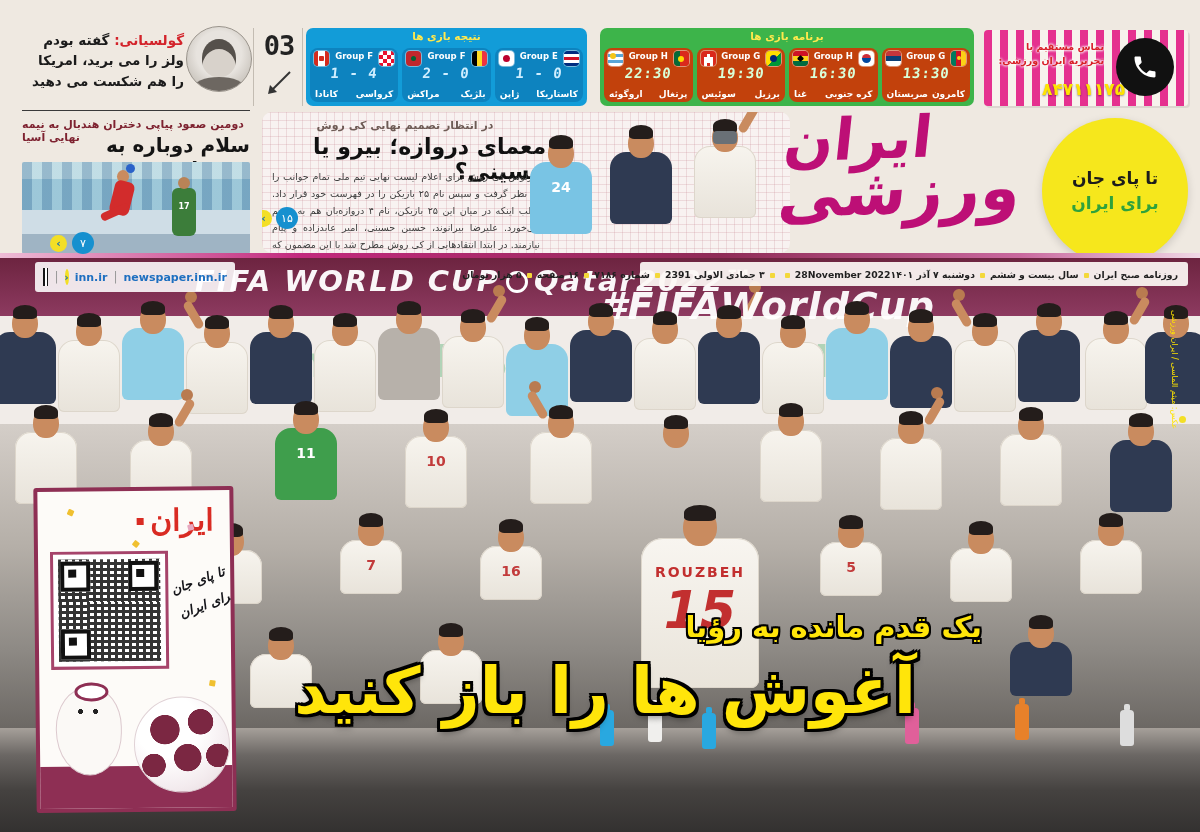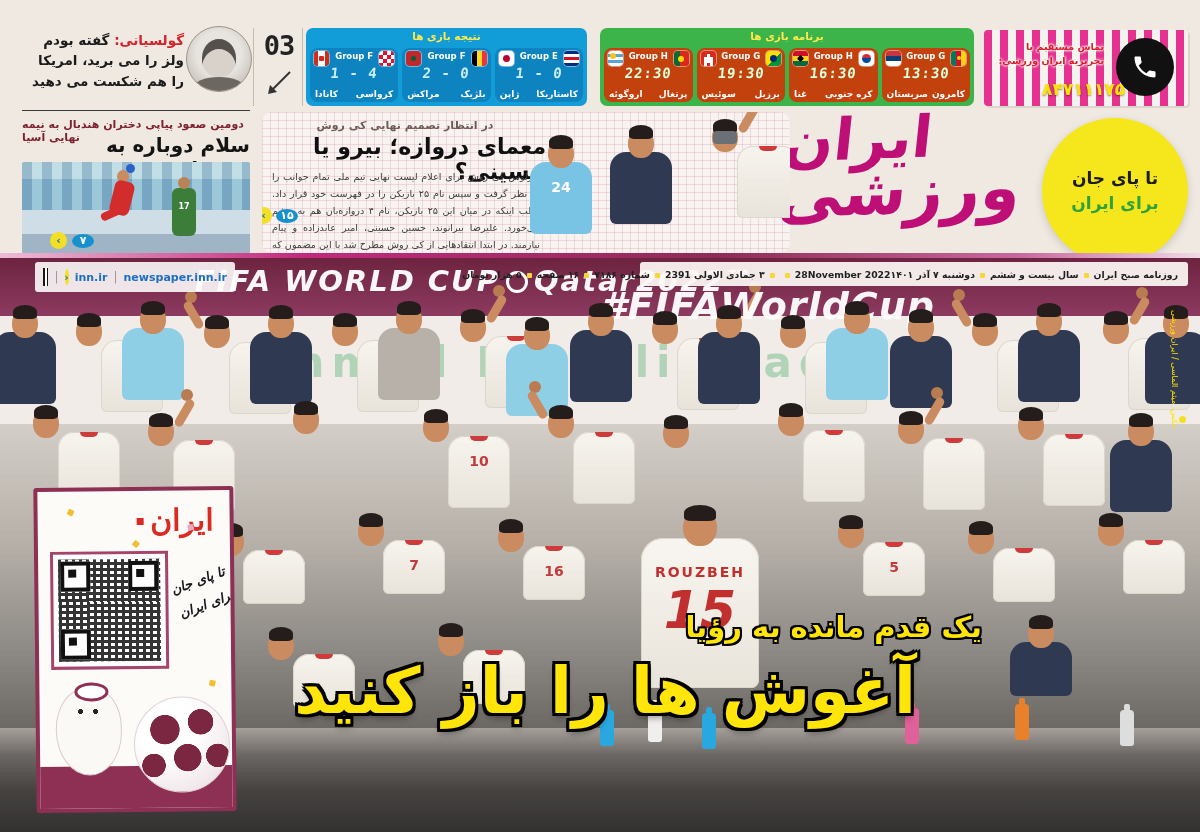--- a/index.html
+++ b/index.html
@@ -90,22 +90,22 @@
   .hb-player{position:absolute;left:86px;top:8px;width:30px;height:60px;}
   .hb-player .h{position:absolute;left:9px;top:0;width:12px;height:13px;border-radius:50%;background:#caa;background:#c98b5f;}
   .hb-player .b{position:absolute;left:4px;top:11px;width:20px;height:34px;border-radius:6px;background:#d22c2c;transform:rotate(14deg);}
   .hb-player .lg{position:absolute;left:-8px;top:38px;width:30px;height:8px;border-radius:4px;background:#d22c2c;transform:rotate(-24deg);}
   .hb-ball{position:absolute;left:104px;top:2px;width:9px;height:9px;border-radius:50%;background:#2a62c9;}
   .hb-opp{position:absolute;left:150px;top:26px;width:24px;height:48px;border-radius:6px;background:#3c7d3a;}
   .hb-opp .n17{position:absolute;left:0;right:0;top:14px;text-align:center;color:#fff;font-size:8px;font-weight:bold;}
   .hb-opp::before{content:"";position:absolute;left:6px;top:-11px;width:12px;height:12px;border-radius:50%;background:#b98357;}
   .badge-yellow{width:17px;height:17px;border-radius:50%;background:#f3df26;color:#1a6fae;
                 display:flex;align-items:center;justify-content:center;font-size:11px;font-weight:bold;}
-  .badge-blue{width:22px;height:14px;border-radius:50%;background:#1690cf;color:#fff;
-              display:flex;align-items:center;justify-content:center;font-size:11px;font-weight:bold;}
+  .badge-blue{width:22px;height:22px;border-radius:50%;background:#1690cf;color:#fff;
+              display:flex;align-items:center;justify-content:center;font-size:11px;font-weight:normal;}
 
   
   .gkbox{left:262px;top:112px;width:528px;height:141px;border-radius:10px;background:#f8f2f1;
          background-image:linear-gradient(rgba(206,150,160,.28) 1px,transparent 1px),
                           linear-gradient(90deg,rgba(206,150,160,.28) 1px,transparent 1px);
          background-size:8px 8px;overflow:hidden;}
   .gk-kicker{position:absolute;right:250px;top:7px;width:270px;text-align:center;direction:rtl;
              font-size:11px;font-weight:bold;color:#6e5b55;}
   .gk-head{position:absolute;right:244px;top:22px;width:282px;text-align:right;direction:rtl;
            font-size:22px;font-weight:bold;color:#101010;}
@@ -113,21 +113,21 @@
            font-size:9.6px;line-height:1.78;color:#3d3d3d;font-weight:500;}
   .gk-badges{position:absolute;right:492px;top:95px;display:flex;gap:4px;align-items:center;}
 
   
   .person{position:absolute;width:62px;}
   .person .head{width:26px;height:30px;background:#c98b5f;border-radius:50% 50% 46% 46%;margin:0 auto;position:relative;z-index:2;}
   .person .head::before{content:"";position:absolute;top:-3px;left:1px;right:1px;height:14px;background:#241d1b;border-radius:50% 50% 22% 22%;}
   .person.masked .head::after{content:"";position:absolute;top:9px;left:1px;right:1px;height:13px;background:#6a7076;border-radius:4px;}
   .person .torso{width:62px;height:72px;margin:-6px auto 0;border-radius:16px 16px 6px 6px;position:relative;z-index:1;}
   .person.kneel .torso{height:54px;}
-  .j-white .torso{background:linear-gradient(180deg,#f7f4ee,#e8e3da);box-shadow:inset 0 0 0 1px #ddd6cb;margin-left:43px;}
+  .j-white .torso{background:linear-gradient(180deg,#f7f4ee,#e8e3da);box-shadow:inset 0 0 0 1px #ddd6cb;}
   .j-white .torso::before{content:"";position:absolute;top:0;left:50%;transform:translateX(-50%);width:18px;height:5px;background:#cf3a3a;border-radius:0 0 6px 6px;}
   .j-navy .torso{background:#2f3a52;}
   .j-cyan .torso{background:#8fcfe6;}
   .j-gray .torso{background:#b7b1aa;}
   .j-green .torso{background:#3f9e4c;}
   .j-skyblue .torso{background:#79c4e4;}
   .num{position:absolute;top:17px;left:50%;transform:translateX(-50%);font-weight:bold;font-size:14px;color:#c23b3b;}
   .j-green .num,.j-skyblue .num{color:#fff;}
   .arm{position:absolute;top:-18px;width:9px;height:30px;border-radius:5px;background:#c98b5f;z-index:0;}
   .arm.al{left:3px;transform:rotate(-30deg);} .arm.ar{right:3px;transform:rotate(30deg);}
@@ -333,20 +333,23 @@
         <div class="torso"></div>
       </div>
     <div class="person j-white" style="left:130px;top:158px;z-index:3">
         <div class="fist fr2"></div>
         <div class="arm ar"></div>
         <div class="head"></div>
         <div class="torso"></div>
       </div>
     <div class="person j-green" style="left:275px;top:146px;z-index:3">
         <div class="head"></div>
+        <div class="torso">
+          <span class="num">11</span>
+        </div>
       </div>
     <div class="person j-white" style="left:405px;top:154px;z-index:3">
         <div class="head"></div>
         <div class="torso">
           <span class="num">10</span>
         </div>
       </div>
     <div class="person j-white" style="left:530px;top:150px;z-index:3">
         <div class="fist fl2"></div>
         <div class="arm al"></div>

